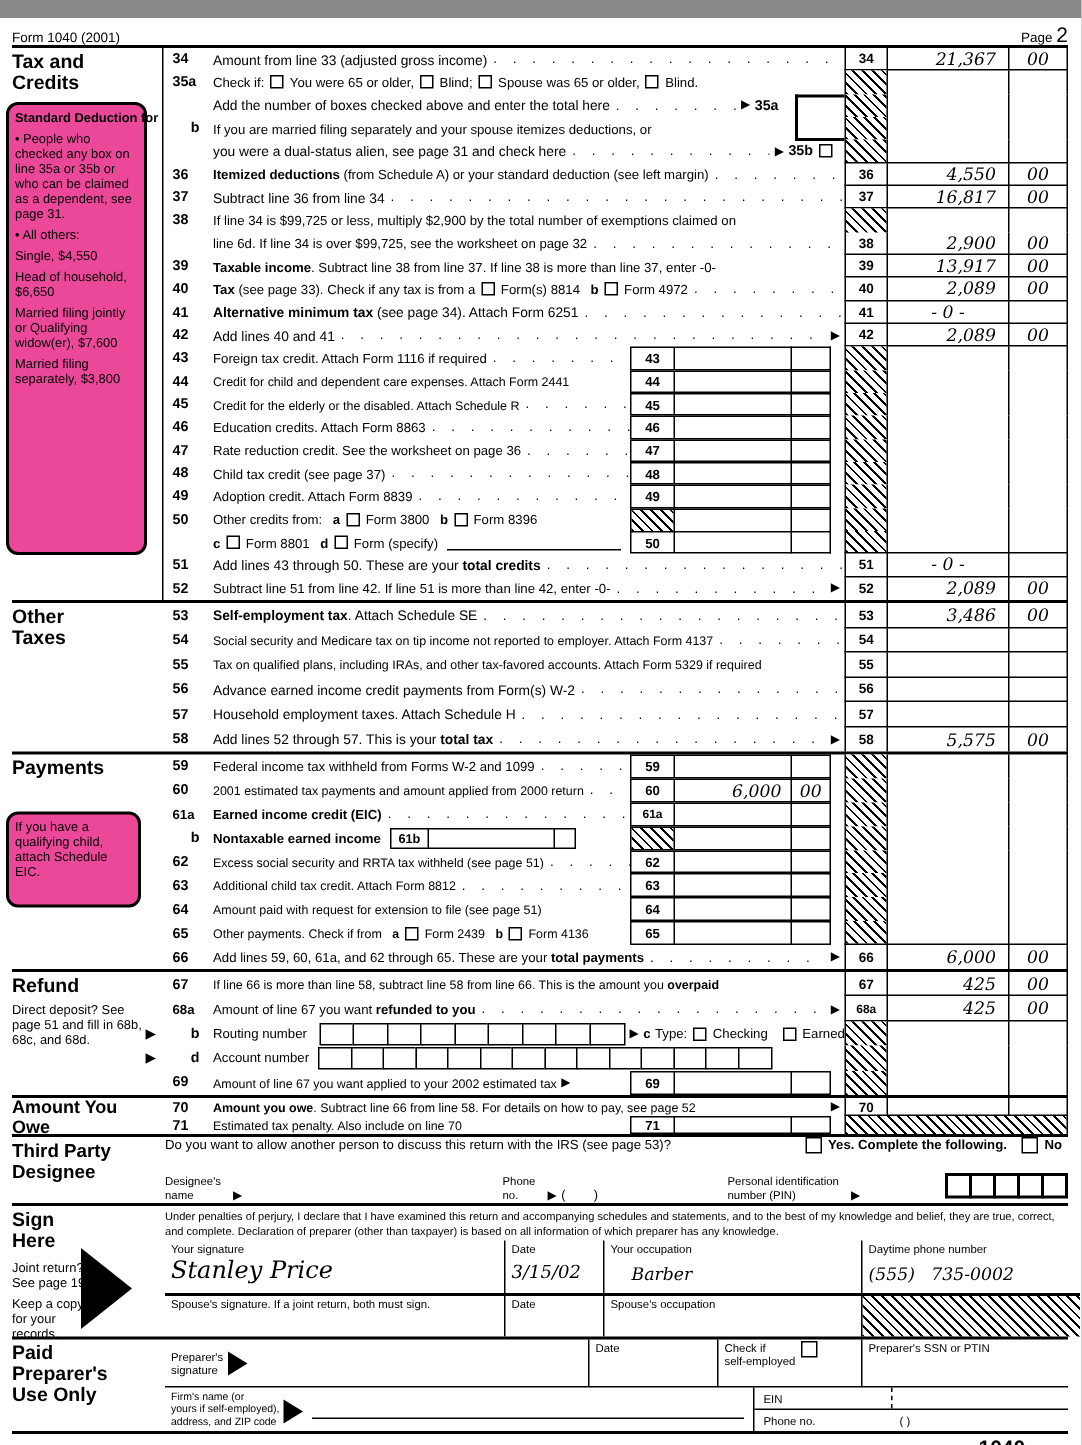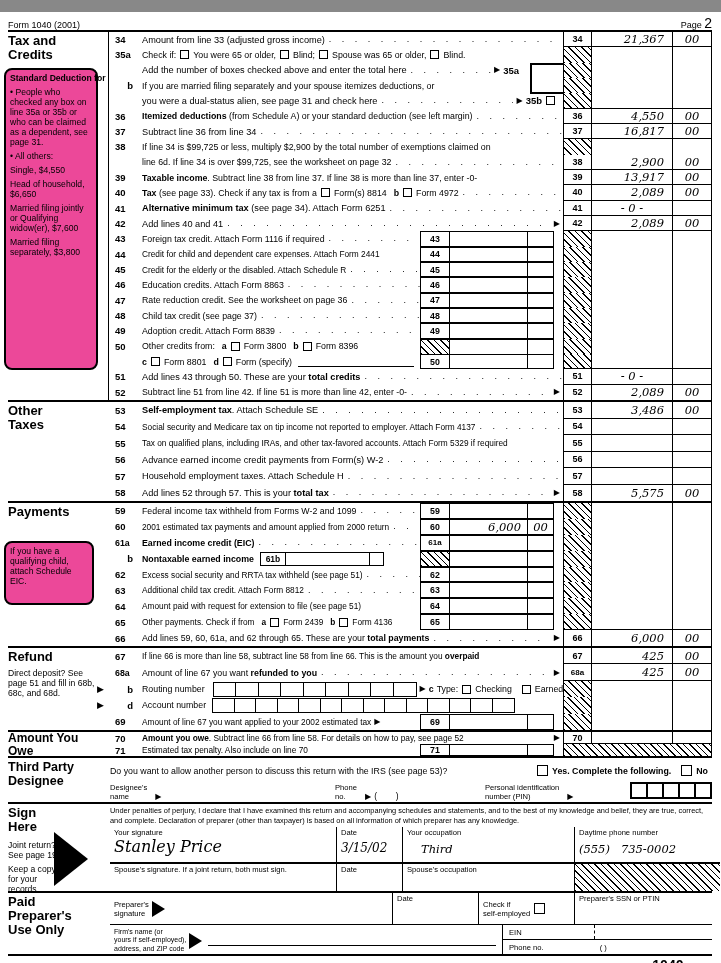--- a/index.html
+++ b/index.html
@@ -55,21 +55,21 @@
   .bx14{width:23px}
   .pinbx{flex:none;width:18px;height:17px;border:2px solid #000;margin-left:-2px;background:#fff}
   .b61wrap{display:flex;align-self:stretch;align-items:stretch;margin:1px 0 1px 6px}
   .b61l{width:26px;border:1.5px solid #000;display:flex;align-items:center;justify-content:center;font-weight:700;font-size:8.5px}
   .b61m{width:84px;border:1.5px solid #000;border-left:none}
   .b61r{width:14px;border:1.5px solid #000;border-left:none}
   .lar{position:absolute;left:-13px;font-size:9px}
   .lar::before{content:"\25B6"}
   .spec{flex:1;border-bottom:1.5px solid #000;margin:0 6px;height:10px;min-width:10px}
   
-  .tp1{display:flex;align-items:flex-end;height:18px;font-size:8.8px;padding-left:102px;white-space:pre}
+  .tp1{display:flex;align-items:flex-start;height:18px;font-size:8.8px;padding-left:102px;white-space:pre}
   .tp2{display:flex;height:28px;padding-left:102px;font-size:7.6px;line-height:9px}
   .tpblk{display:flex;align-items:flex-end;padding-bottom:3px}
   
   .lbl{font-size:7.6px;line-height:9px}
   .sigtbl{position:absolute;left:102px;right:0;top:23px;bottom:0;display:grid;grid-template-columns:226px 66px 172px 146px;grid-template-rows:1fr 29px}
   .sigc{border-left:1.5px solid #000;padding:1px 4px;position:relative}
   .sigc.first{border-left:none}
   .sigr2{border-top:2px solid #000}
   .sigv{font-family:"DejaVu Serif",serif;font-style:italic;font-size:16px;white-space:pre}
   .sigv2{font-family:"DejaVu Serif",serif;font-style:italic;font-size:11.5px;white-space:pre}
@@ -627,21 +627,21 @@
       <div class="sigc first">
         <div class="lbl">Your signature</div>
         <div class="sigv">Stanley Price</div>
       </div>
       <div class="sigc">
         <div class="lbl">Date</div>
         <div class="sigv2" style="font-size:12px;margin-top:4px">3/15/02</div>
       </div>
       <div class="sigc">
         <div class="lbl">Your occupation</div>
-        <div class="sigv2" style="margin-top:5px;padding-left:14px">Third</div>
+        <div class="sigv2" style="margin-top:5px;padding-left:14px">Barber</div>
       </div>
       <div class="sigc">
         <div class="lbl">Daytime phone number</div>
         <div class="sigv2" style="margin-top:5px"><span>(555)</span>&nbsp;&nbsp;&nbsp;<span>735-0002</span></div>
       </div>
       <div class="sigc first sigr2">
         <div class="lbl">Spouse's signature. If a joint return, both must sign.</div>
       </div>
       <div class="sigc sigr2">
         <div class="lbl">Date</div>
@@ -657,21 +657,21 @@
     <div class="stitle" style="width:80px">Paid Preparer's Use Only</div>
     <div class="preptbl">
       <div class="prow1">
         <div class="pcell first" style="width:282px;display:flex;align-items:center">
           <span class="lbl"><span>Preparer's</span><br><span>signature</span></span>
           <span class="bigarr"></span>
         </div>
         <div class="pcell" style="width:86px">
           <div class="lbl">Date</div>
         </div>
-        <div class="pcell" style="width:96px;display:flex;align-items:center">
+        <div class="pcell" style="width:96px;display:flex;">
           <span class="lbl"><span>Check if</span><br><span>self-employed</span></span>
           <span class="cb" style="width:11px;height:11px"></span>
         </div>
         <div class="pcell" style="flex:1">
           <div class="lbl">Preparer's SSN or PTIN</div>
         </div>
       </div>
       <div class="prow2">
         <div class="pcell first" style="width:392px;display:flex;align-items:center">
           <span class="lbl" style="font-size:7px;line-height:8.5px"><span>Firm's name (or</span><br><span>yours if self-employed),</span><br><span>address, and ZIP code</span></span>

